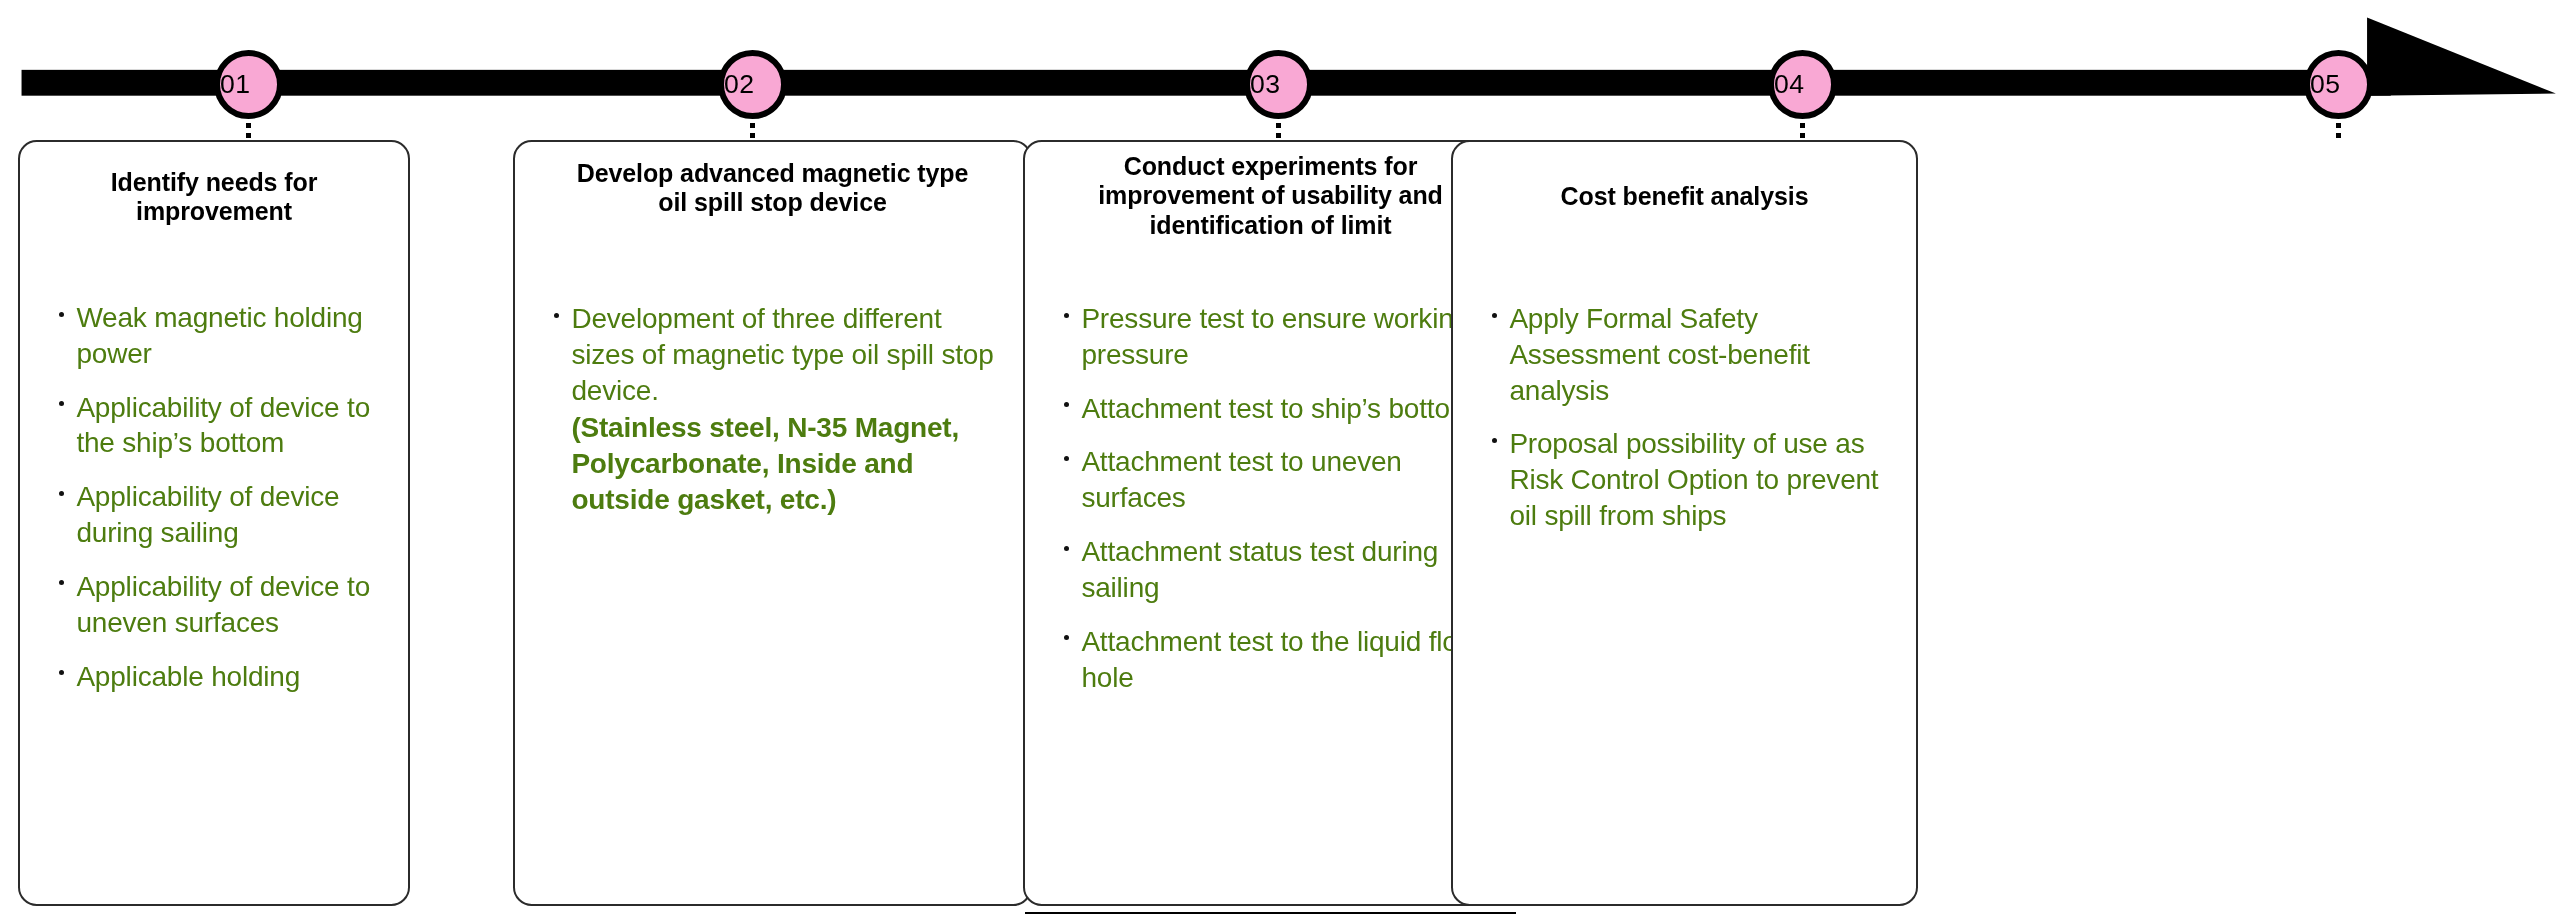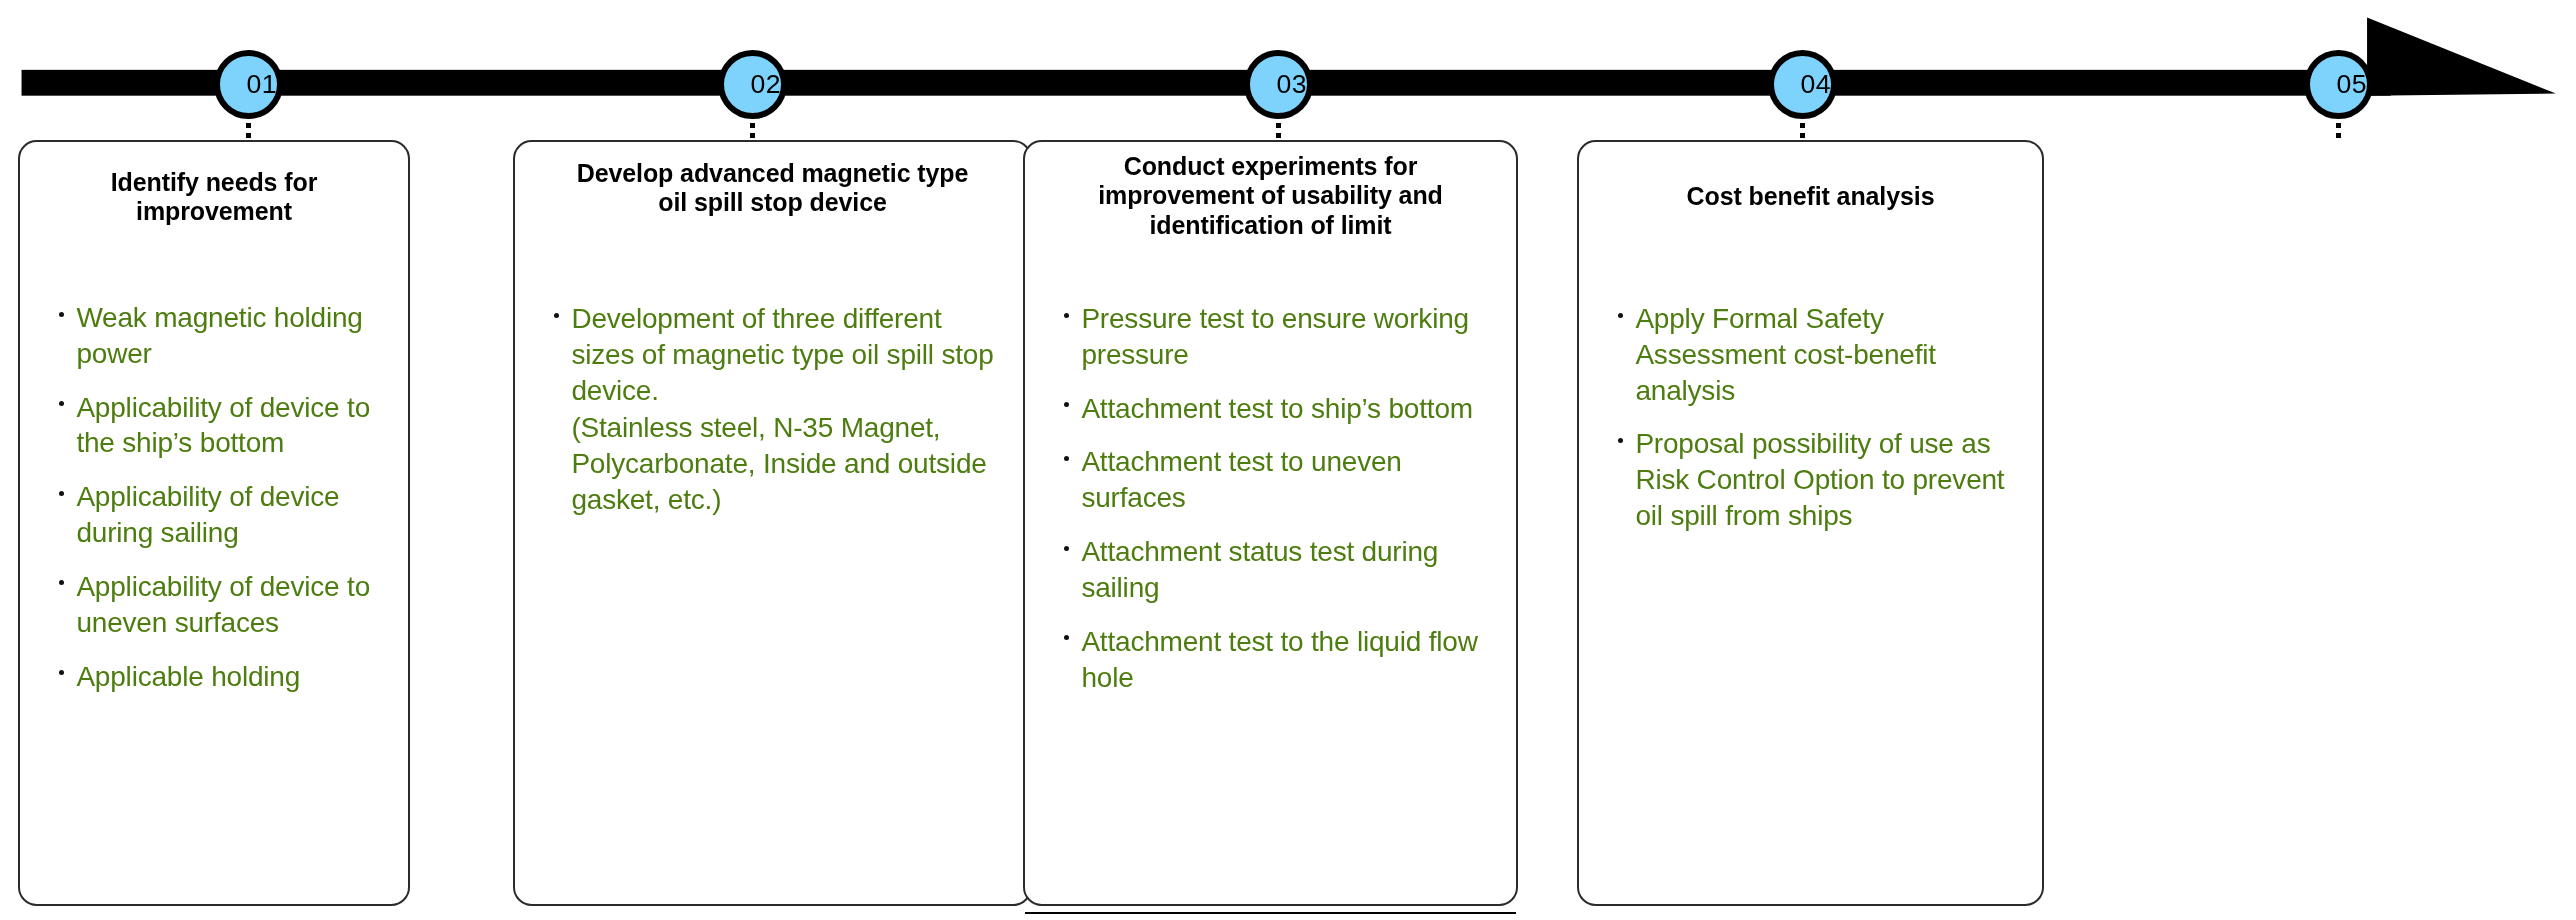--- a/index.html
+++ b/index.html
@@ -31,26 +31,26 @@
   }
 
   
   .node-circle {
     position: absolute;
     width: 69px;
     height: 69px;
     margin-left: -34px;
     top: 50px;
     border-radius: 50%;
-    background: #7dd3fc;
+    background: #f9a8d4;
     border: 6.5px solid #000000;
     box-sizing: border-box;
     display: flex;
     align-items: center;
-    justify-content: flex-end;
+    justify-content: flex-start;
     z-index: 3;
   }
   .node-circle span {
     font-size: 26.6px;
     font-weight: 400;
     color: #000000;
     line-height: 1;
     letter-spacing: 0.4px;
     font-family: "Liberation Sans", sans-serif;
   }
@@ -121,21 +121,21 @@
     content: "";
     position: absolute;
     left: 2.2px;
     top: 11.5px;
     width: 5px;
     height: 5px;
     background: #111111;
     border-radius: 50%;
   }
   .bullet-list li.no-bullet:before { display: none; }
-  .bullet-list li.no-bullet { margin-top: -16px; }
+  .bullet-list li.no-bullet { margin-top: -16px; font-weight: bold; }
 
   
   .card-divider {
     position: absolute;
     left: 0;
     right: 0;
     height: 0;
     border-top: 2.9px solid #000000;
   }
 </style>
@@ -220,21 +220,21 @@
         <li>Attachment test to ship’s bottom</li>
         <li>Attachment test to uneven surfaces</li>
         <li>Attachment status test during sailing</li>
         <li>Attachment test to the liquid flow hole</li>
       </ul>
     </div>
     <div class="card-divider" style="top:770px"></div>
 
   </div>
 
-  <div class="card" style="left:1577px; width:467px">
+  <div class="card" style="left:1451px; width:467px">
     <div class="card-title" style="top:40px">Cost benefit analysis</div>
     <div class="card-body" style="top:159px">
       <ul class="bullet-list">
         <li>Apply Formal Safety Assessment cost-benefit analysis</li>
         <li>Proposal possibility of use as Risk Control Option to prevent oil spill from ships</li>
       </ul>
     </div>
   </div>
 
 

